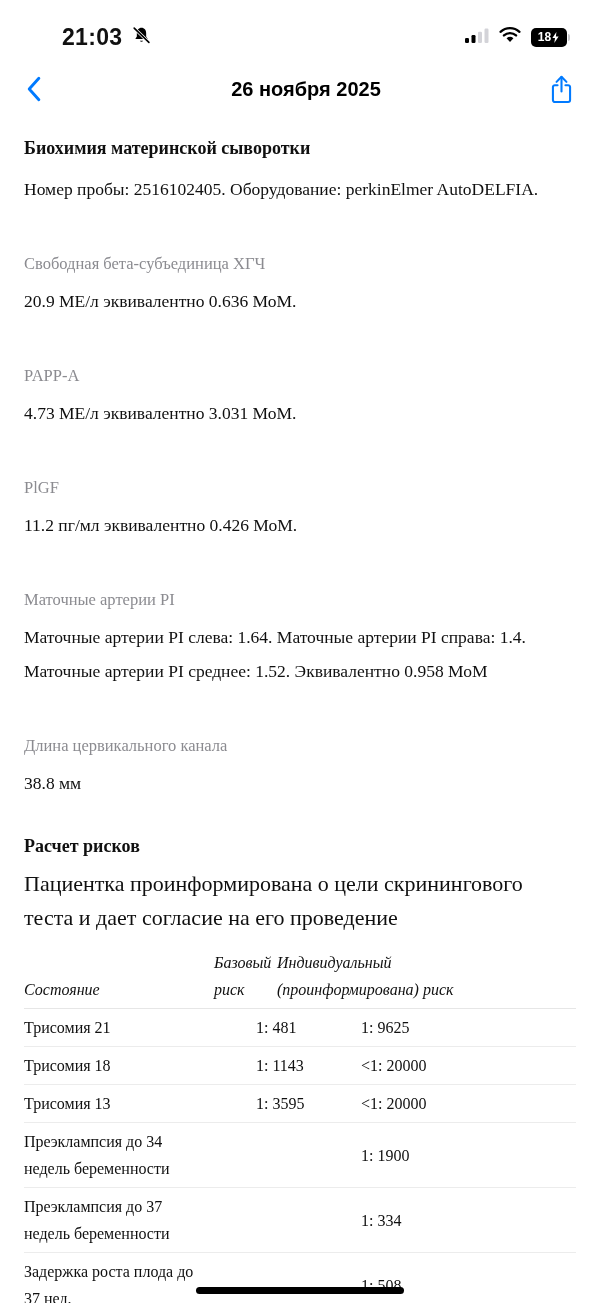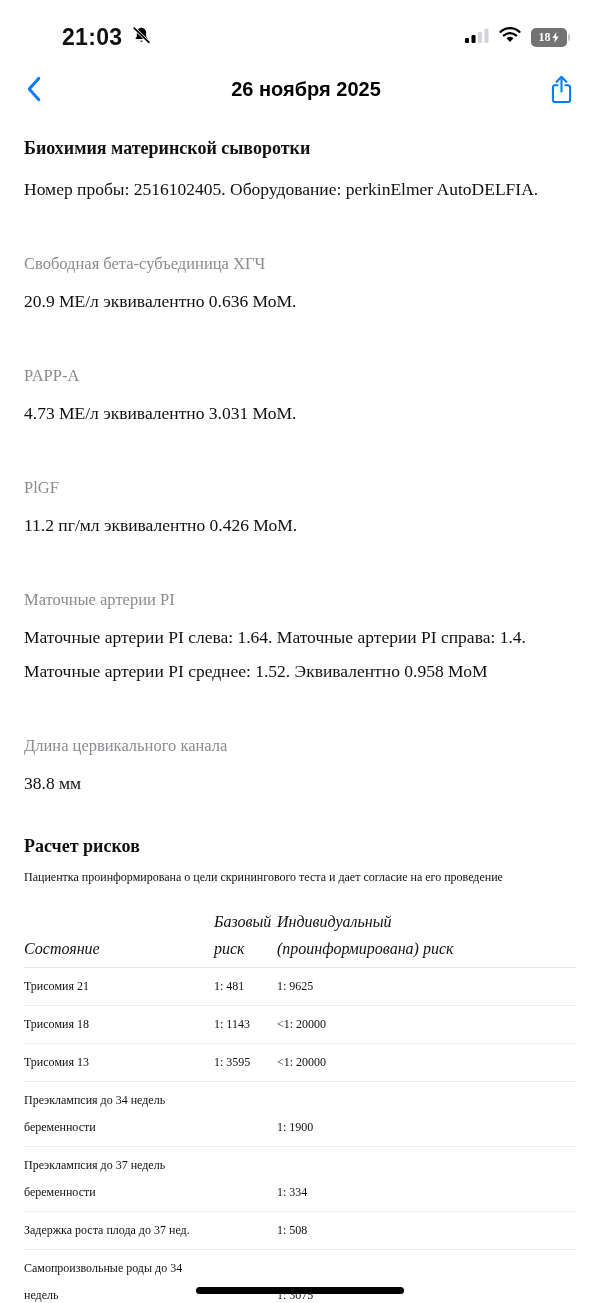--- a/index.html
+++ b/index.html
@@ -9,54 +9,54 @@
     overflow:hidden; font-family:"Liberation Sans","DejaVu Sans",sans-serif;
     color:#111;
   }
   
   .status-bar { height:60px; display:flex; align-items:center; padding:14px 30px 0 62px; }
   .sb-left { display:flex; align-items:center; gap:10px; }
   .sb-time { font-size:23px; font-weight:700; letter-spacing:.3px; }
   .sb-right { margin-left:auto; display:flex; align-items:center; gap:10px; }
   .battery { display:flex; align-items:center; }
   .battery-body {
-    width:36px; height:19px; border-radius:5px; background:#737373;
+    width:36px; height:19px; border-radius:5px; background:#000000;
     display:flex; align-items:center; justify-content:center; gap:1px;
-    color:#fff; font-size:12px; font-weight:700;font-family:Liberation Serif, serif;
+    color:#fff; font-size:12px; font-weight:700;
   }
   .battery-tip { width:2.5px; height:7px; background:#c8c8cc; border-radius:0 2px 2px 0; margin-left:1px; }
   
   .nav { height:58px; display:flex; align-items:center; padding:0 26px; position:relative; }
   .nav-title {
     position:absolute; left:92px; right:80px; text-align:center;
     font-size:20px; font-weight:600; color:#000;
   }
   .nav-back { display:flex; align-items:center; cursor:pointer; z-index:2; }
   .nav-share { margin-left:auto; display:flex; align-items:center; cursor:pointer; z-index:2; }
   
   .doc { padding:20px 24px 0; font-family:"Liberation Serif","DejaVu Serif",serif; color:#101010; }
   .doc-h { font-size:18px; font-weight:700; }
   .block { margin-top:46px; }
   .block.first { margin-top:13px; }
   .label { color:#8b8b90; font-size:16.5px; line-height:24px; }
   .text { margin-top:8px; font-size:17.5px; line-height:34px; }
   .doc-h2 { margin-top:36px; font-size:18px; font-weight:700; }
-  .intro { margin-top:3px; font-size:12px; line-height:34px; }
+  .intro { margin-top:10px; font-size:22px; line-height:34px; }
   
   .rtable { margin-top:14px; }
   .thead {
     display:flex; align-items:flex-end; font-style:italic; font-size:16px;
     line-height:27px; padding-bottom:5px; border-bottom:1px solid #e6e6e6;
   }
   .c1 { width:190px; padding-right:6px; }
   .c2 { width:63px; padding-right:4px; }
   .c3 { width:205px; }
   .trow {
-    display:flex; align-items:flex-end; padding:5px 0; font-size:12px;
-    line-height:27px; border-bottom:1px solid #ececec;
+    display:flex; align-items:center; padding:5px 0; font-size:16px;
+    line-height:27px; border-bottom:1px solid #ececec;gap:42px;
   }
   .trow:last-child { border-bottom:none; }
   
   .home-indicator {
     position:absolute; bottom:9px; left:50%; transform:translateX(-50%);
     width:208px; height:7px; border-radius:4px; background:#000;
   }
 </style>
 </head>
 <body>

